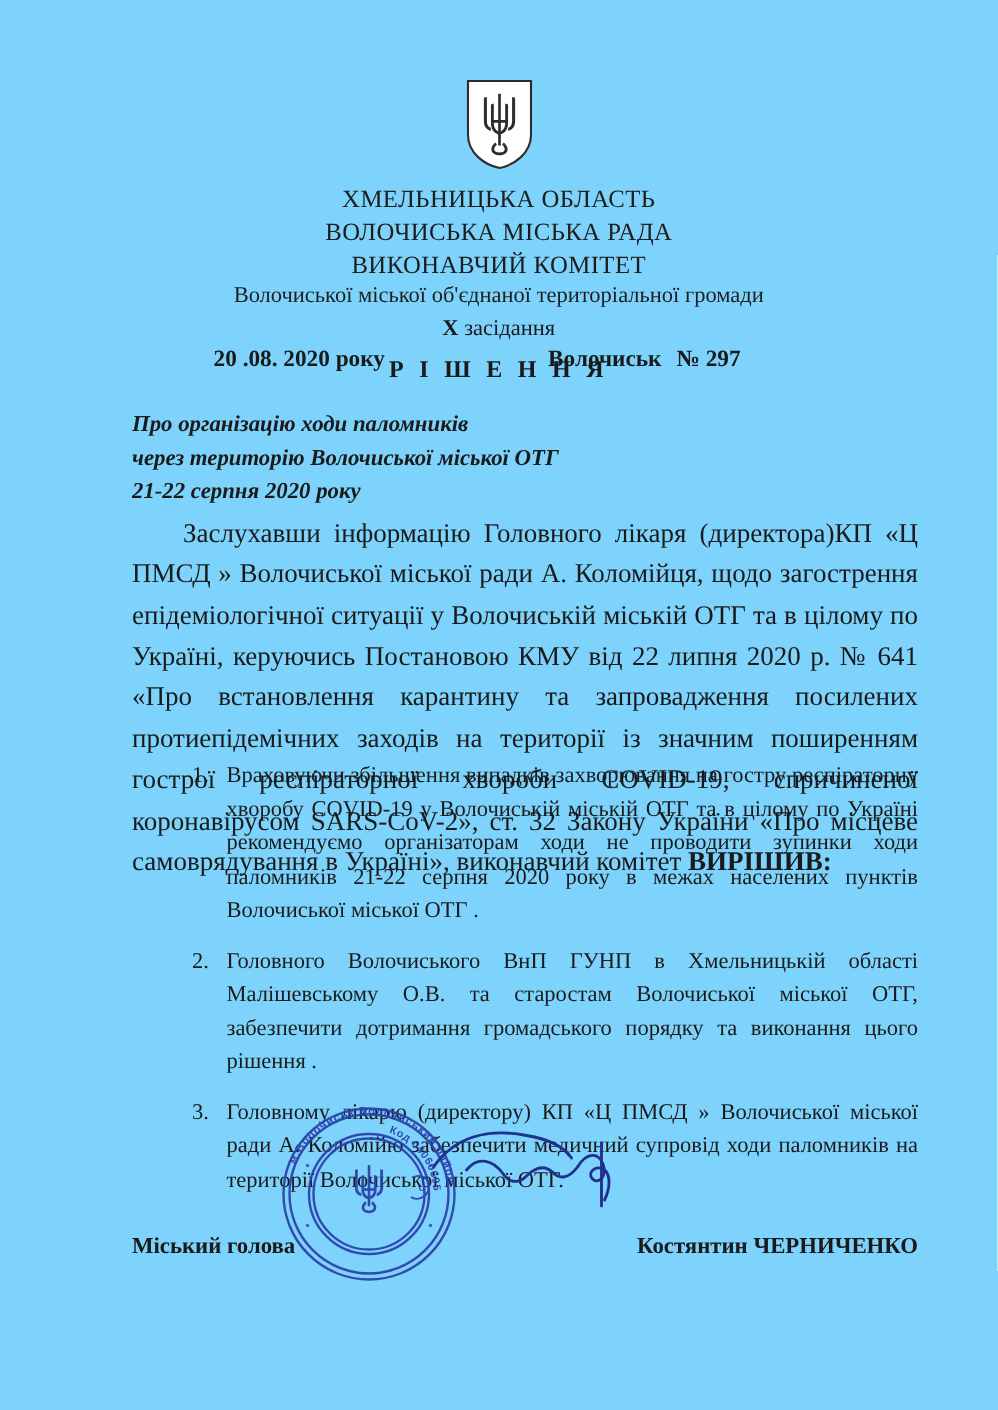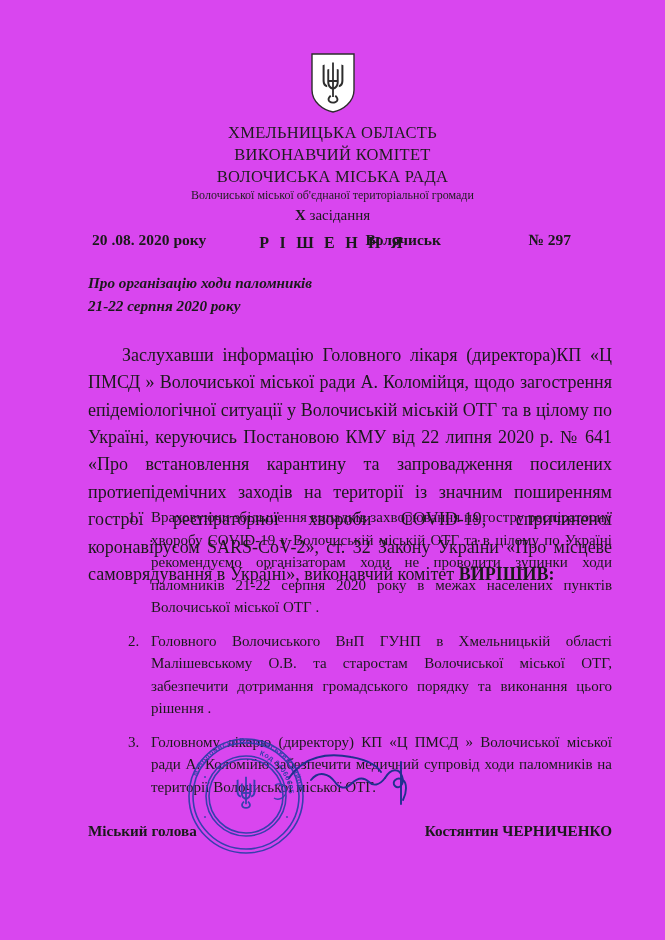--- a/index.html
+++ b/index.html
@@ -4,21 +4,21 @@
 <style>
   html, body {
     margin: 0;
     padding: 0;
     background: #ffffff;
   }
   .page {
     position: relative;
     width: 665px;
     height: 940px;
-    background: #d946ef;
+    background: #7dd3fc;
     overflow: hidden;
     font-family: "Liberation Serif", "DejaVu Serif", serif;
     color: #1a1a1a;
   }
 
   
   .emblem-wrap {
     position: absolute;
     left: 0;
     top: 52px;
@@ -39,21 +39,21 @@
     width: 665px;
     text-align: center;
     line-height: 1.32;
   }
   .header .org-line {
     font-size: 16.5px;
     letter-spacing: 0.3px;
     color: #1d1d1d;
   }
   .header .org-sub {
-    font-size: 12px;
+    font-size: 15px;
     margin-top: 1px;
     color: #1d1d1d;
   }
   .header .session {
     font-size: 15px;
     margin-top: 2px;
   }
   .header .session b {
     font-weight: bold;
   }
@@ -69,23 +69,23 @@
   .meta-row {
     position: absolute;
     left: 55px;
     top: 231px;
     width: 560px;
     font-size: 15.5px;
     font-weight: bold;
     display: flex;
     align-items: baseline;
   }
-  .meta-date { width: 215px; text-align: left; padding-left: 37px; }
+  .meta-date { width: 215px; text-align: center; padding-left: 37px; }
   .meta-place { flex: 1; text-align: right; padding-right: 10px;}
-  .meta-number { width: 120px; text-align: right; padding-right: 44px;}
+  .meta-number { width: 120px; padding-right: 44px;}
 
   
   .subject {
     position: absolute;
     left: 88px;
     top: 272px;
     width: 420px;
     font-size: 15.2px;
     font-weight: bold;
     line-height: 1.48;
@@ -181,37 +181,38 @@
           <path d="M28.7 17.6 l-1.9 -0.6 v12.6 c0 3.5 -1.3 5.3 -3.7 6.2 v2.0 c3.9 -1.0 5.6 -3.9 5.6 -8.0 z"></path>
           <path d="M18.6 28.0 h8.8 v1.9 h-8.8 z"></path>
           <path d="M20.2 43.0 c0 0 -2.6 1.9 -2.6 4.5 c0 2.3 2.1 4.0 5.4 4.0 c3.3 0 5.4 -1.7 5.4 -4.0 c0 -2.6 -2.6 -4.5 -2.6 -4.5 l-1.1 1.5 c0 0 1.8 1.4 1.8 3.0 c0 1.3 -1.3 2.2 -3.5 2.2 c-2.2 0 -3.5 -0.9 -3.5 -2.2 c0 -1.6 1.8 -3.0 1.8 -3.0 z"></path>
         </g>
       </svg>
     </span>
   </div>
 
   <div class="header">
     <div class="org-line">ХМЕЛЬНИЦЬКА ОБЛАСТЬ</div>
+    <div class="org-line">ВОЛОЧИСЬКА МІСЬКА РАДА</div>
     <div class="org-line">ВИКОНАВЧИЙ КОМІТЕТ</div>
-    <div class="org-line">ВОЛОЧИСЬКА МІСЬКА РАДА</div>
     <div class="org-sub">Волочиської міської об'єднаної територіальної громади</div>
     <div class="session">
       <b>X</b><span>&nbsp;</span><span>засідання</span>
     </div>
     <div class="decision-word">Р І Ш Е Н Н Я</div>
   </div>
 
   <div class="meta-row">
     <div class="meta-date">20 .08. 2020 року</div>
     <div class="meta-place">Волочиськ</div>
     <div class="meta-number">№ 297</div>
   </div>
 
   <div class="subject">
     <div>Про організацію ходи  паломників</div>
+    <div>через територію Волочиської міської ОТГ</div>
     <div>21-22 серпня 2020 року</div>
   </div>
 
   <div class="preamble"><span>Заслухавши інформацію Головного  лікаря (директора)КП «Ц ПМСД » Волочиської міської ради  А. Коломійця, щодо загострення  епідеміологічної ситуації у Волочиській міській ОТГ та в цілому по Україні, керуючись Постановою КМУ від 22 липня 2020 р. № 641 «Про встановлення карантину та запровадження посилених протиепідемічних заходів на території із значним поширенням гострої респіраторної хвороби COVID-19, спричиненої коронавірусом SARS-CoV-2», ст. 32 Закону України  «Про місцеве самоврядування в Україні», виконавчий комітет </span><b>ВИРІШИВ:</b></div>
 
   <div class="items">
     <div class="item">
       <div class="item-num">1.</div>
       <div class="item-text">Враховуючи збільшення випадків захворювання на гостру респіраторну хворобу COVID-19 у Волочиській міській ОТГ та в цілому по Україні рекомендуємо організаторам ходи не проводити зупинки ходи паломників 21-22 серпня 2020 року в межах населених пунктів Волочиської міської ОТГ .</div>
     </div>

